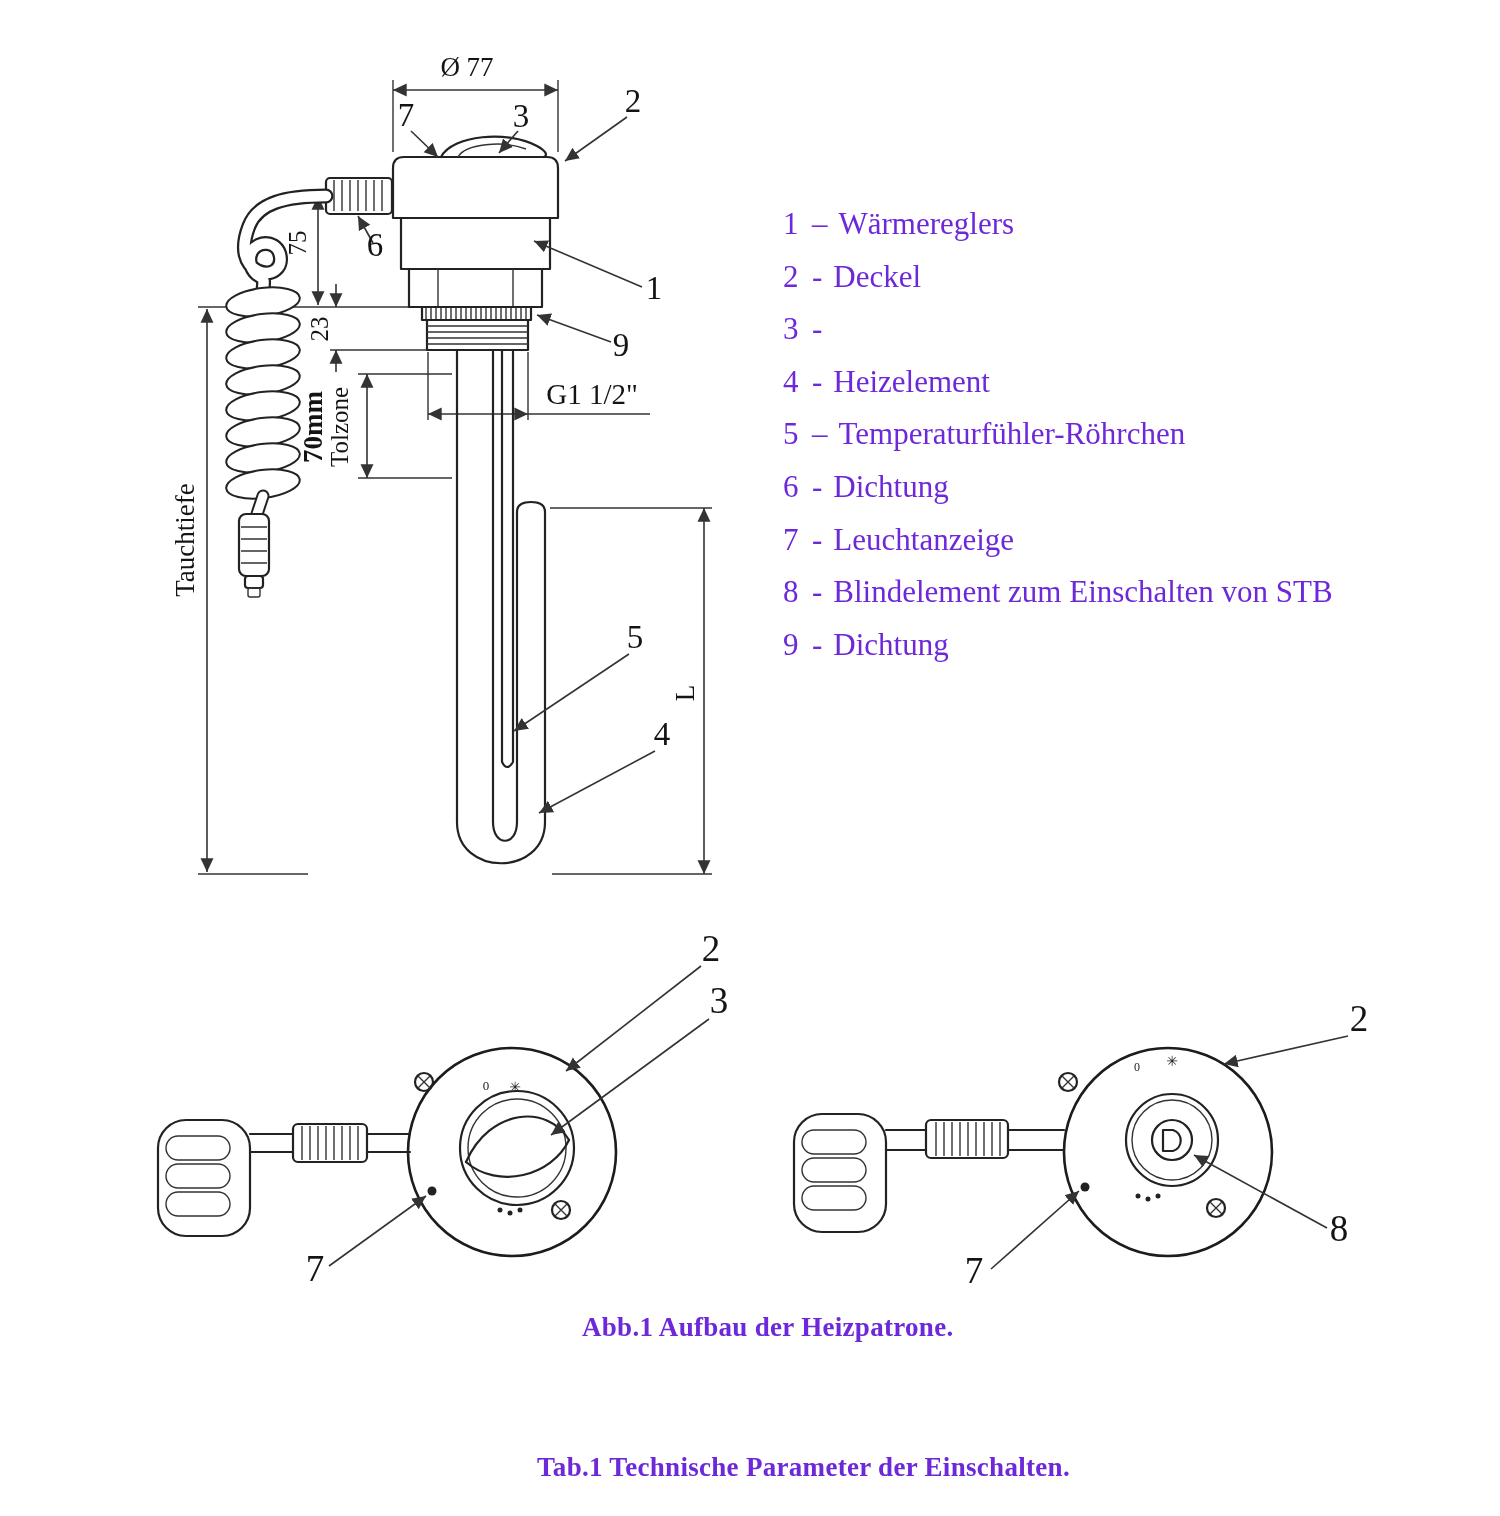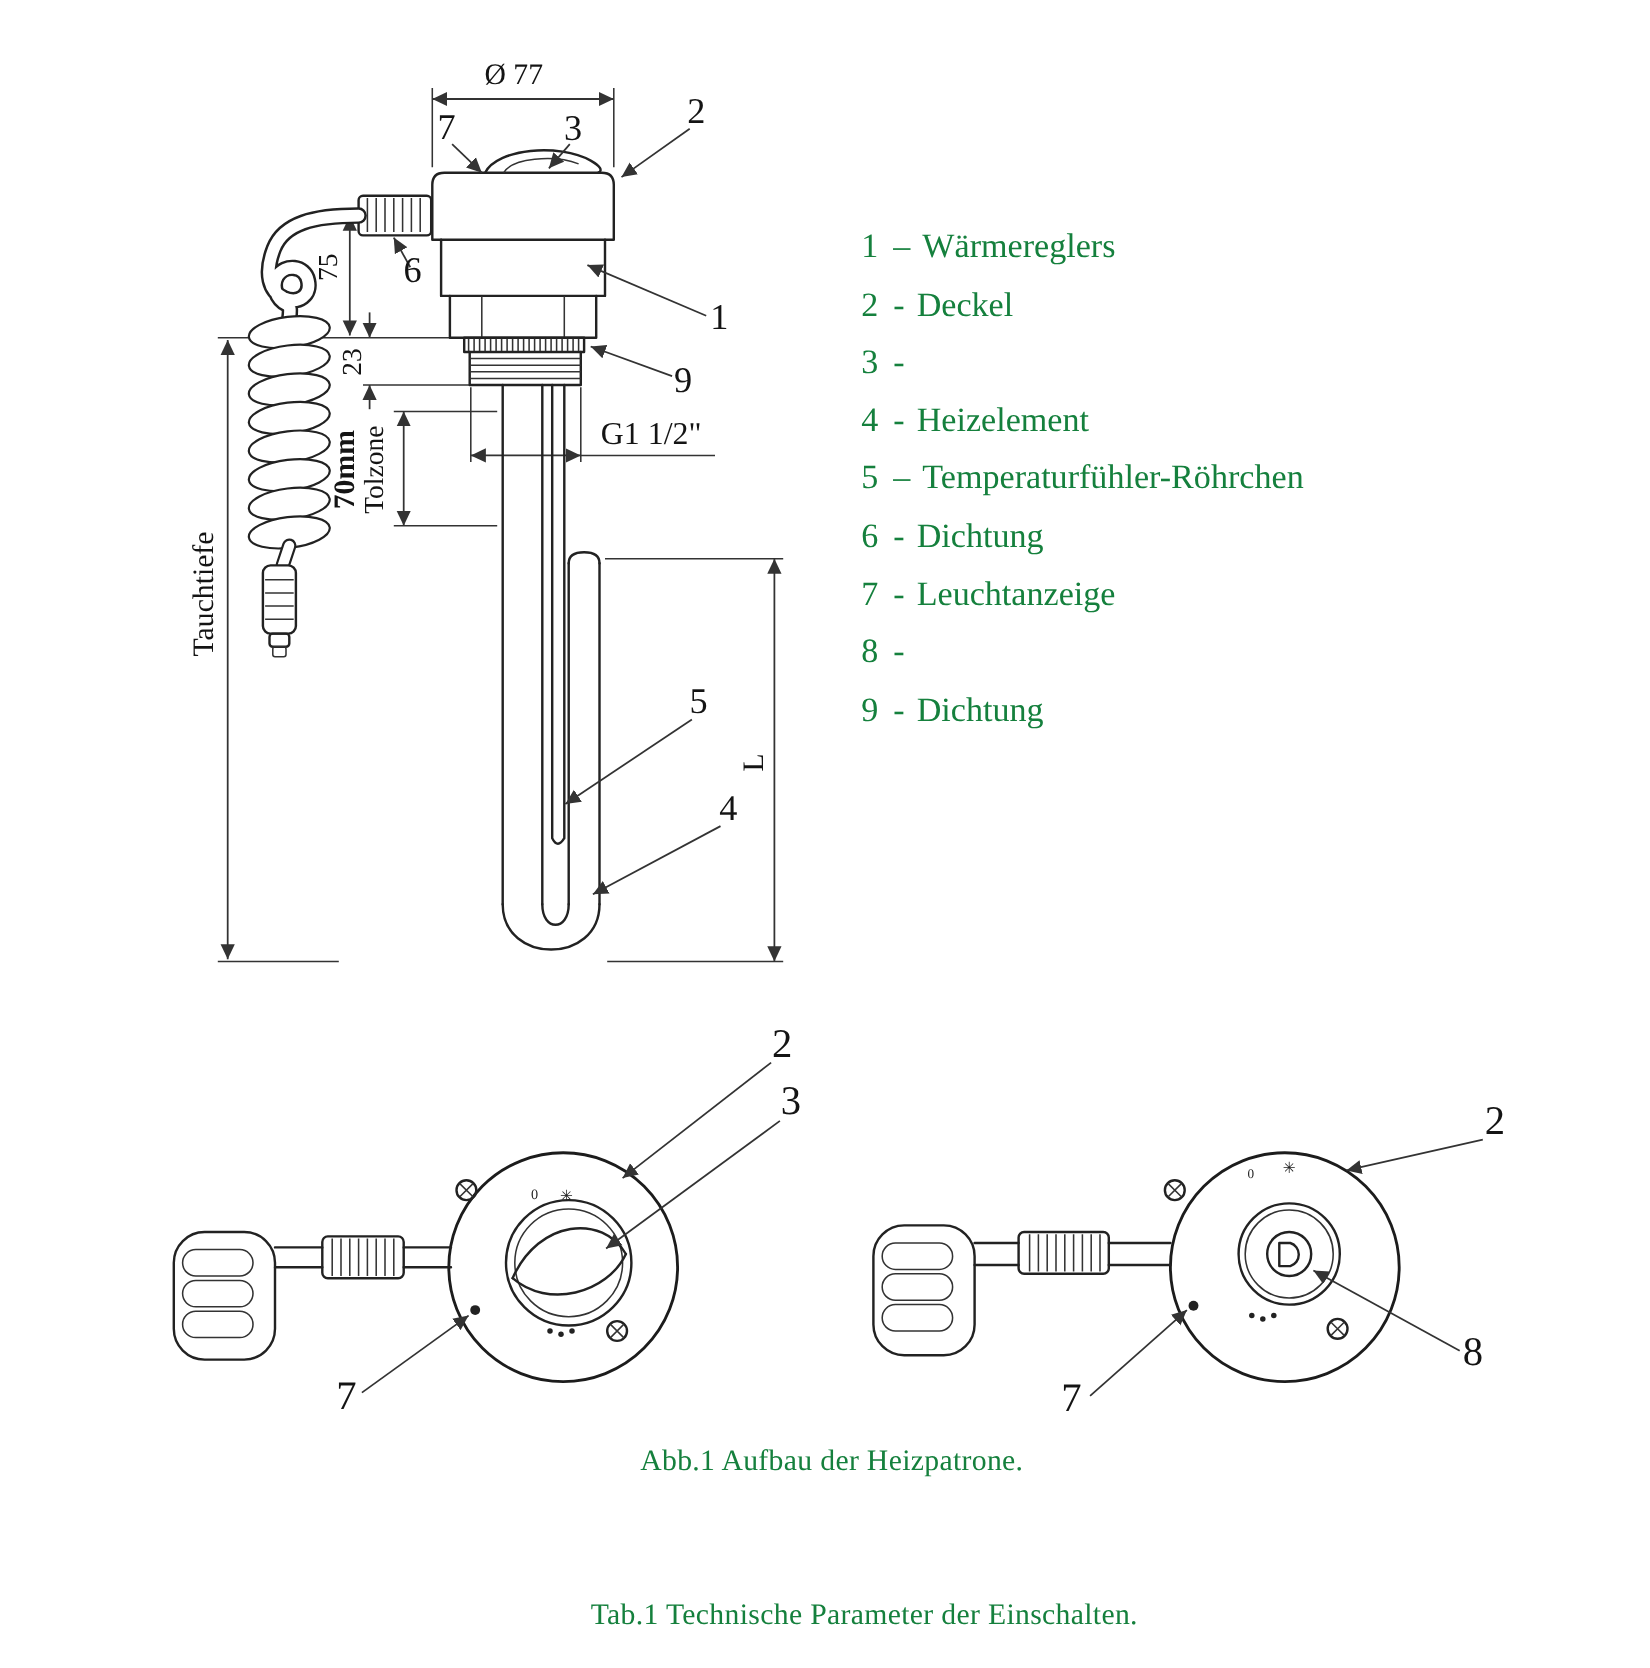--- a/index.html
+++ b/index.html
@@ -1,17 +1,17 @@
 <!DOCTYPE html>
 <html><head>
 <meta charset="utf-8">
 <style>
   html,body{margin:0;padding:0;background:#ffffff;}
   .page{position:relative;width:1500px;height:1516px;background:#ffffff;overflow:hidden;
-        font-family:"Liberation Serif",serif;color:#15803d;}
+        font-family:"Liberation Serif",serif;color:#6d28d9;}
   .drawing{position:absolute;left:0;top:0;}
 
   
   .ln{stroke:#222222;stroke-width:2.2;fill:none;stroke-linecap:round;stroke-linejoin:round;}
   .ln-bold{stroke:#1c1c1c;stroke-width:2.6;fill:none;}
   .thin{stroke:#333333;stroke-width:1.4;fill:none;}
   .dimln{stroke:#333333;stroke-width:1.6;fill:none;}
   .cable-outer{stroke:#222222;stroke-width:15;fill:none;stroke-linecap:round;}
   .cable-inner{stroke:#ffffff;stroke-width:10.5;fill:none;stroke-linecap:round;}
   .coil{fill:#ffffff;stroke:#222222;stroke-width:2;}
@@ -24,21 +24,21 @@
   .dimtxt{font-family:"Liberation Serif",serif;font-size:27px;fill:#141414;}
   .dimtxt-sm{font-family:"Liberation Serif",serif;font-size:25px;fill:#141414;}
   .dimtxt-bold{font-family:"Liberation Serif",serif;font-size:27px;font-weight:bold;fill:#141414;}
   .threadtxt{font-family:"Liberation Serif",serif;font-size:29px;fill:#141414;}
   .mark{font-family:"Liberation Serif",serif;fill:#222222;}
 
   
   .legend{position:absolute;left:783px;top:206px;}
   .legend-item{display:flex;align-items:baseline;height:52.6px;font-size:31px;gap:11px;white-space:nowrap;}
   .lg-num{min-width:18px;}
-  .caption{position:absolute;font-weight:400;font-size:27px;letter-spacing:0.3px;white-space:nowrap;}
+  .caption{position:absolute;font-weight:700;font-size:27px;letter-spacing:0.3px;white-space:nowrap;}
   .caption-figure{left:582px;top:1312px;}
   .caption-table{left:537px;top:1452px;}
 </style>
 </head>
 <body>
 
 <div class="page">
 
   <svg class="drawing" width="1500" height="1516" viewBox="0 0 1500 1516">
     <defs>
@@ -273,20 +273,21 @@
       <span class="lg-label">Dichtung</span>
     </div>
     <div class="legend-item">
       <span class="lg-num">7</span>
       <span class="lg-sep">-</span>
       <span class="lg-label">Leuchtanzeige</span>
     </div>
     <div class="legend-item">
       <span class="lg-num">8</span>
       <span class="lg-sep">-</span>
+      <span class="lg-label">Blindelement zum Einschalten von STB</span>
     </div>
     <div class="legend-item">
       <span class="lg-num">9</span>
       <span class="lg-sep">-</span>
       <span class="lg-label">Dichtung</span>
     </div>
   </div>
 
   <div class="caption caption-figure">Abb.1 Aufbau der Heizpatrone.</div>
   <div class="caption caption-table">Tab.1 Technische Parameter der Einschalten.</div>

